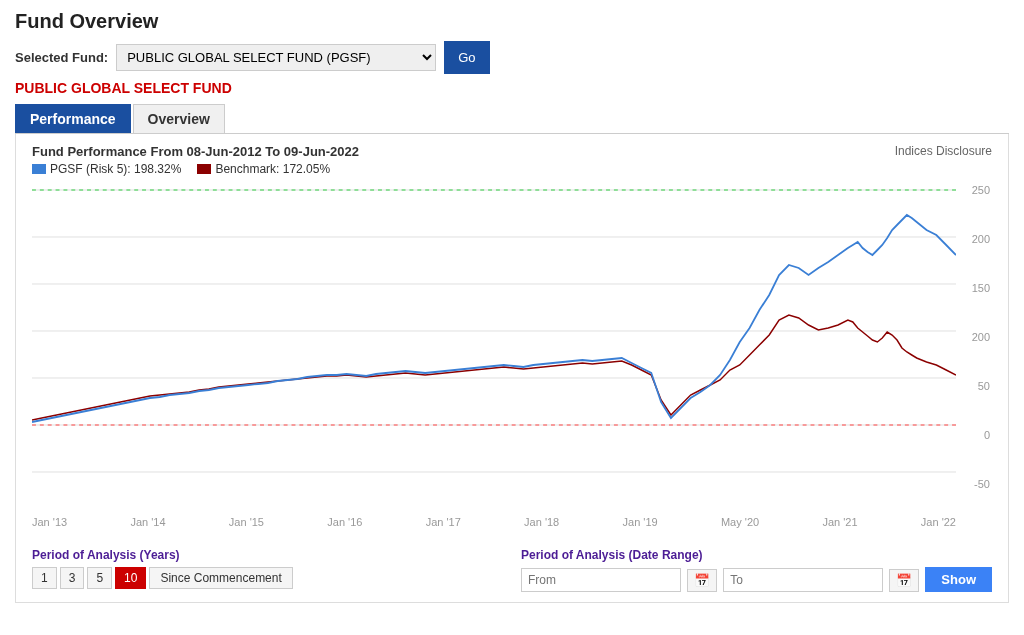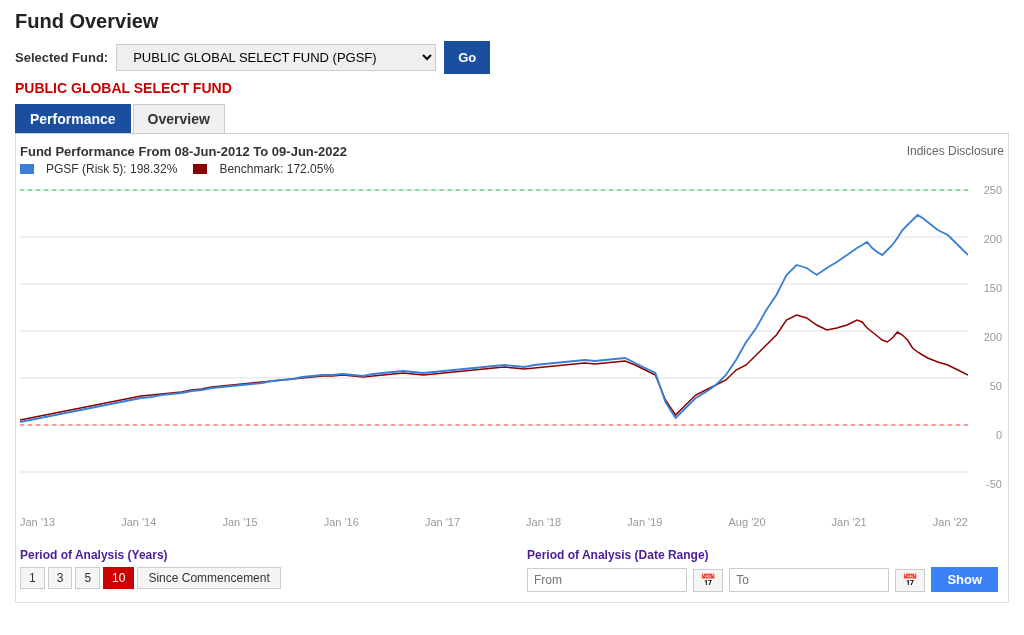--- a/index.html
+++ b/index.html
@@ -1,31 +1,31 @@
 <!DOCTYPE html>
 <html><head>
   <meta charset="utf-8">
   <style>
     * { box-sizing: border-box; margin: 0; padding: 0; }
     body { font-family: Arial, sans-serif; font-size: 13px; background: #fff; color: #333; }
     .page-wrapper { padding: 10px 15px; max-width: 1024px; }
     .page-title { font-size: 20px; font-weight: bold; margin-bottom: 8px; color: #222; }
     .fund-selector { display: flex; align-items: center; margin-bottom: 6px; gap: 8px; }
     .fund-label { font-weight: bold; font-size: 13px; }
-    .fund-select { width: 320px; padding: 4px 12px; border: 1px solid #ccc; font-size: 13px; appearance: auto; }
-    .go-btn { background: #1a4fa0; color: #fff; border: none; padding: 9px 14px; font-size: 13px; cursor: pointer; font-weight: bold; }
+    .fund-select { width: 320px; padding: 4px 6px; border: 1px solid #ccc; font-size: 13px; appearance: auto; }
+    .go-btn { background: #1a4fa0; color: #fff; border: none; padding: 9px 14px; font-size: 13px; cursor: pointer; font-weight: normal; }
     .fund-name { color: #cc0000; font-weight: bold; font-size: 14px; margin-bottom: 8px; }
     .tabs { display: flex; border-bottom: 1px solid #ccc; margin-bottom: 0; }
     .tab { padding: 6px 14px; cursor: pointer; font-size: 14px; font-weight: bold; border: 1px solid #ccc; background: #f0f0f0; color: #333; border-bottom: none; margin-right: 2px; }
     .tab.active { background: #1a4fa0; color: #fff; border-color: #1a4fa0; }
-    .chart-container { border: 1px solid #ddd; border-top: none; padding: 10px 4px; background: #fff; }
+    .chart-container { border: 1px solid #ddd; border-top: none; padding: 10px 16px; background: #fff; }
     .chart-header { display: flex; justify-content: space-between; align-items: flex-start; margin-bottom: 4px; }
     .chart-title { font-size: 13px; font-weight: bold; }
     .chart-legend { display: flex; gap: 16px; margin-top: 3px; font-size: 12px; align-items: center; }
-    .legend-item { display: flex; align-items: center; gap: 12px; }
+    .legend-item { display: flex; align-items: center; gap: 4px; }
     .legend-swatch { width: 14px; height: 10px; display: inline-block; }
     .indices-link { font-size: 12px; color: #666; cursor: pointer; }
     .chart-area { position: relative; width: 100%; height: 330px; margin: 4px 0; }
     .chart-svg { width: 100%; height: 100%; }
     .period-row { display: flex; gap: 30px; margin-top: 10px; padding-top: 10px; }
     .period-section { flex: 1; }
     .period-label { font-size: 12px; color: #4c1d95; margin-bottom: 5px; font-weight: bold; }
     .period-btns { display: flex; gap: 3px; align-items: center; }
     .period-btn { padding: 3px 8px; border: 1px solid #ccc; background: #f5f5f5; cursor: pointer; font-size: 12px; color: #333; }
     .period-btn.active { background: #cc0000; color: #fff; border-color: #cc0000; }
@@ -133,21 +133,21 @@
     </div>
 
     <div class="x-axis-labels">
       <span>Jan '13</span>
       <span>Jan '14</span>
       <span>Jan '15</span>
       <span>Jan '16</span>
       <span>Jan '17</span>
       <span>Jan '18</span>
       <span>Jan '19</span>
-      <span>Aug '20</span>
+      <span>May '20</span>
       <span>Jan '21</span>
       <span>Jan '22</span>
     </div>
 
     <div class="period-row">
       <div class="period-section">
         <div class="period-label">Period of Analysis (Years)</div>
         <div class="period-btns">
           <button class="period-btn">1</button>
           <button class="period-btn">3</button>

